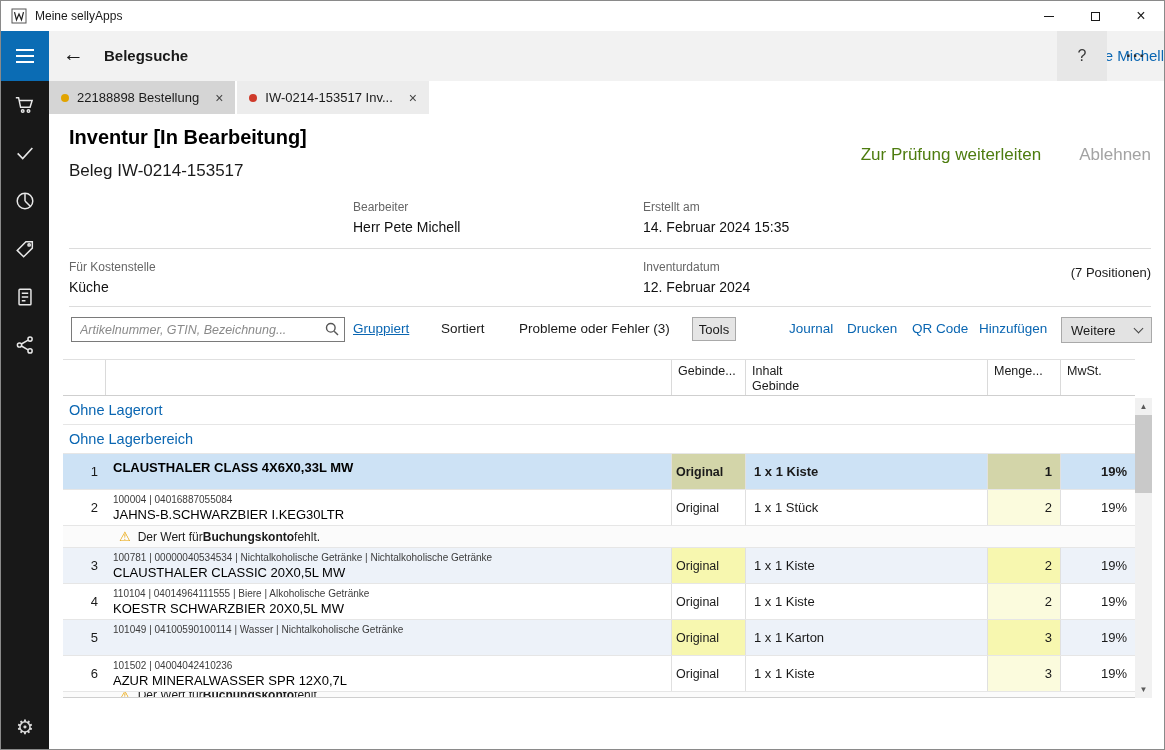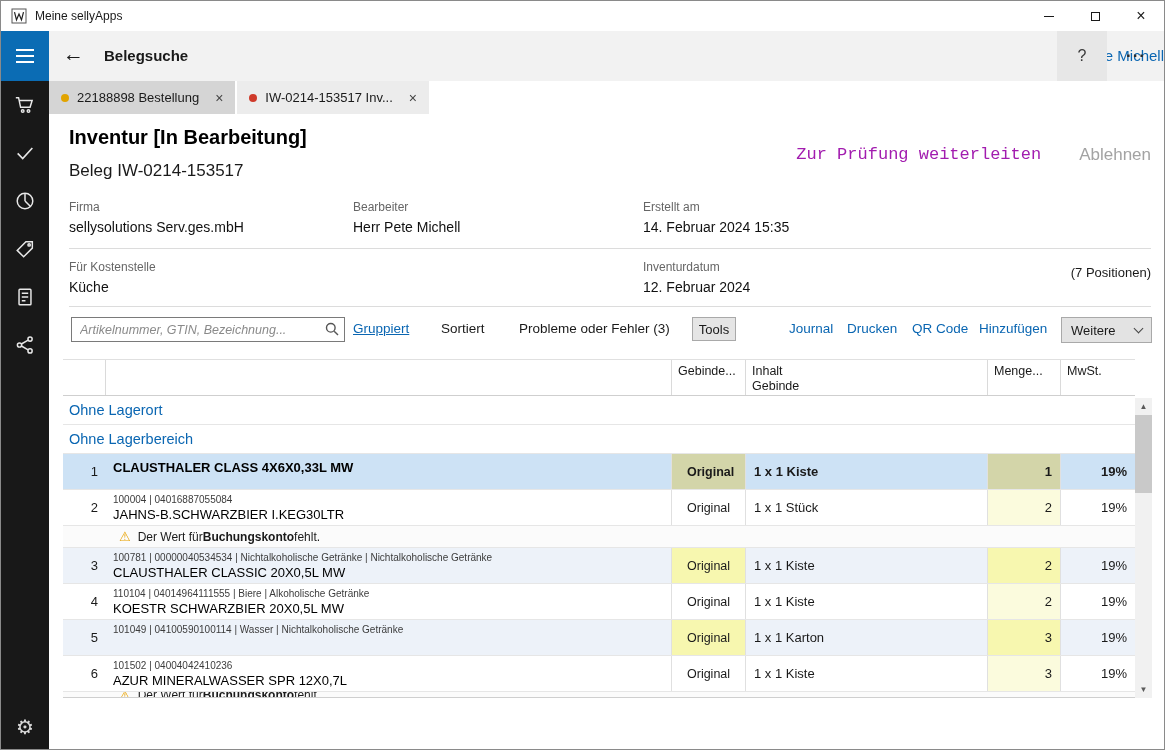--- a/index.html
+++ b/index.html
@@ -52,21 +52,21 @@
   .dot { width:8px; height:8px; border-radius:50%; margin-right:8px; flex:0 0 auto; }
   .dot-a { background:#e2a400; }
   .dot-b { background:#cf3a2a; }
   .tab-close { margin-left:16px; color:#444; font-size:14px; }
 
   
   .content { position:absolute; left:48px; top:113px; right:0; bottom:0; background:#fff; }
   .doc-title { position:absolute; left:20px; top:12px; font-size:20px; font-weight:bold; color:#000;text-align:center; }
   .doc-number { position:absolute; left:20px; top:47px; font-size:17px; }
   .doc-actions { position:absolute; right:13px; top:31px; display:flex; gap:38px; font-size:17px; }
-  .link-blue { color:#a21caf;font-family:Liberation Mono, monospace; }
+  .link-blue { color:#4d7c0f; }
   .link-disabled { color:#a3a3a3; }
 
   .field { position:absolute; }
   .field-label { font-size:12px; color:#666; }
   .field-value { font-size:14px; color:#111; margin-top:5px; }
   .divider { position:absolute; left:20px; right:13px; height:1px; background:#dcdcdc; }
   .positions { position:absolute; right:13px; top:151px; font-size:13px; }
 
   
   .toolbar { position:absolute; left:0; right:0; top:203px; height:28px; }
@@ -110,21 +110,21 @@
 
   .trow { height:36px; display:flex; border-bottom:1px solid #e6e6e6; background:#fff; }
   .trow.alt { background:#edf2f9; }
   .trow.sel { background:#cde2f5; }
   .row-num { width:42px; display:flex; align-items:center; justify-content:flex-end;
     padding-right:7px; font-size:13px; }
   .row-main { flex:1; padding:4px 0 0 8px; overflow:hidden; }
   .meta { font-size:10px; color:#3c3c3c; white-space:nowrap; }
   .name { font-size:13px; margin-top:2px; white-space:nowrap; color:#000; }
   .cell { display:flex; align-items:center; border-left:1px solid #e0e0e0; font-size:13px; }
-  .cell-gebinde { width:74px; padding-left:15px; font-size:12.5px; }
+  .cell-gebinde { width:74px; padding-left:4px; font-size:12.5px; }
   .cell-inhalt { width:242px; padding-left:8px; }
   .cell-menge { width:73px; justify-content:flex-end; padding-right:8px; }
   .cell-mwst { width:75px; justify-content:flex-end; padding-right:8px; }
 
   .trow.sel .name, .trow.sel .cell { font-weight:bold; }
   .trow.sel .cell-gebinde, .trow.sel .cell-menge { background:#d3d5a9; }
   .hl-strong { background:#f7f7af; }
   .hl-pale { background:#fbfbdd; }
 
   .warn-row { height:22px; display:flex; align-items:center; border-bottom:1px solid #e6e6e6;
@@ -227,24 +227,20 @@
 
 <div class="content">
 
   <div class="doc-title">Inventur [In Bearbeitung]</div>
   <div class="doc-number">Beleg IW-0214-153517</div>
   <div class="doc-actions">
     <span class="link-blue">Zur Prüfung weiterleiten</span>
     <span class="link-disabled">Ablehnen</span>
   </div>
 
-  <div class="field" style="left:20px; top:86px;">
-    <div class="field-label">Firma</div>
-    <div class="field-value">sellysolutions Serv.ges.mbH</div>
-  </div>
   <div class="field" style="left:304px; top:86px;">
     <div class="field-label">Bearbeiter</div>
     <div class="field-value">Herr Pete Michell</div>
   </div>
   <div class="field" style="left:594px; top:86px;">
     <div class="field-label">Erstellt am</div>
     <div class="field-value">14. Februar 2024 15:35</div>
   </div>
 
   <div class="divider" style="top:134px;"></div>

